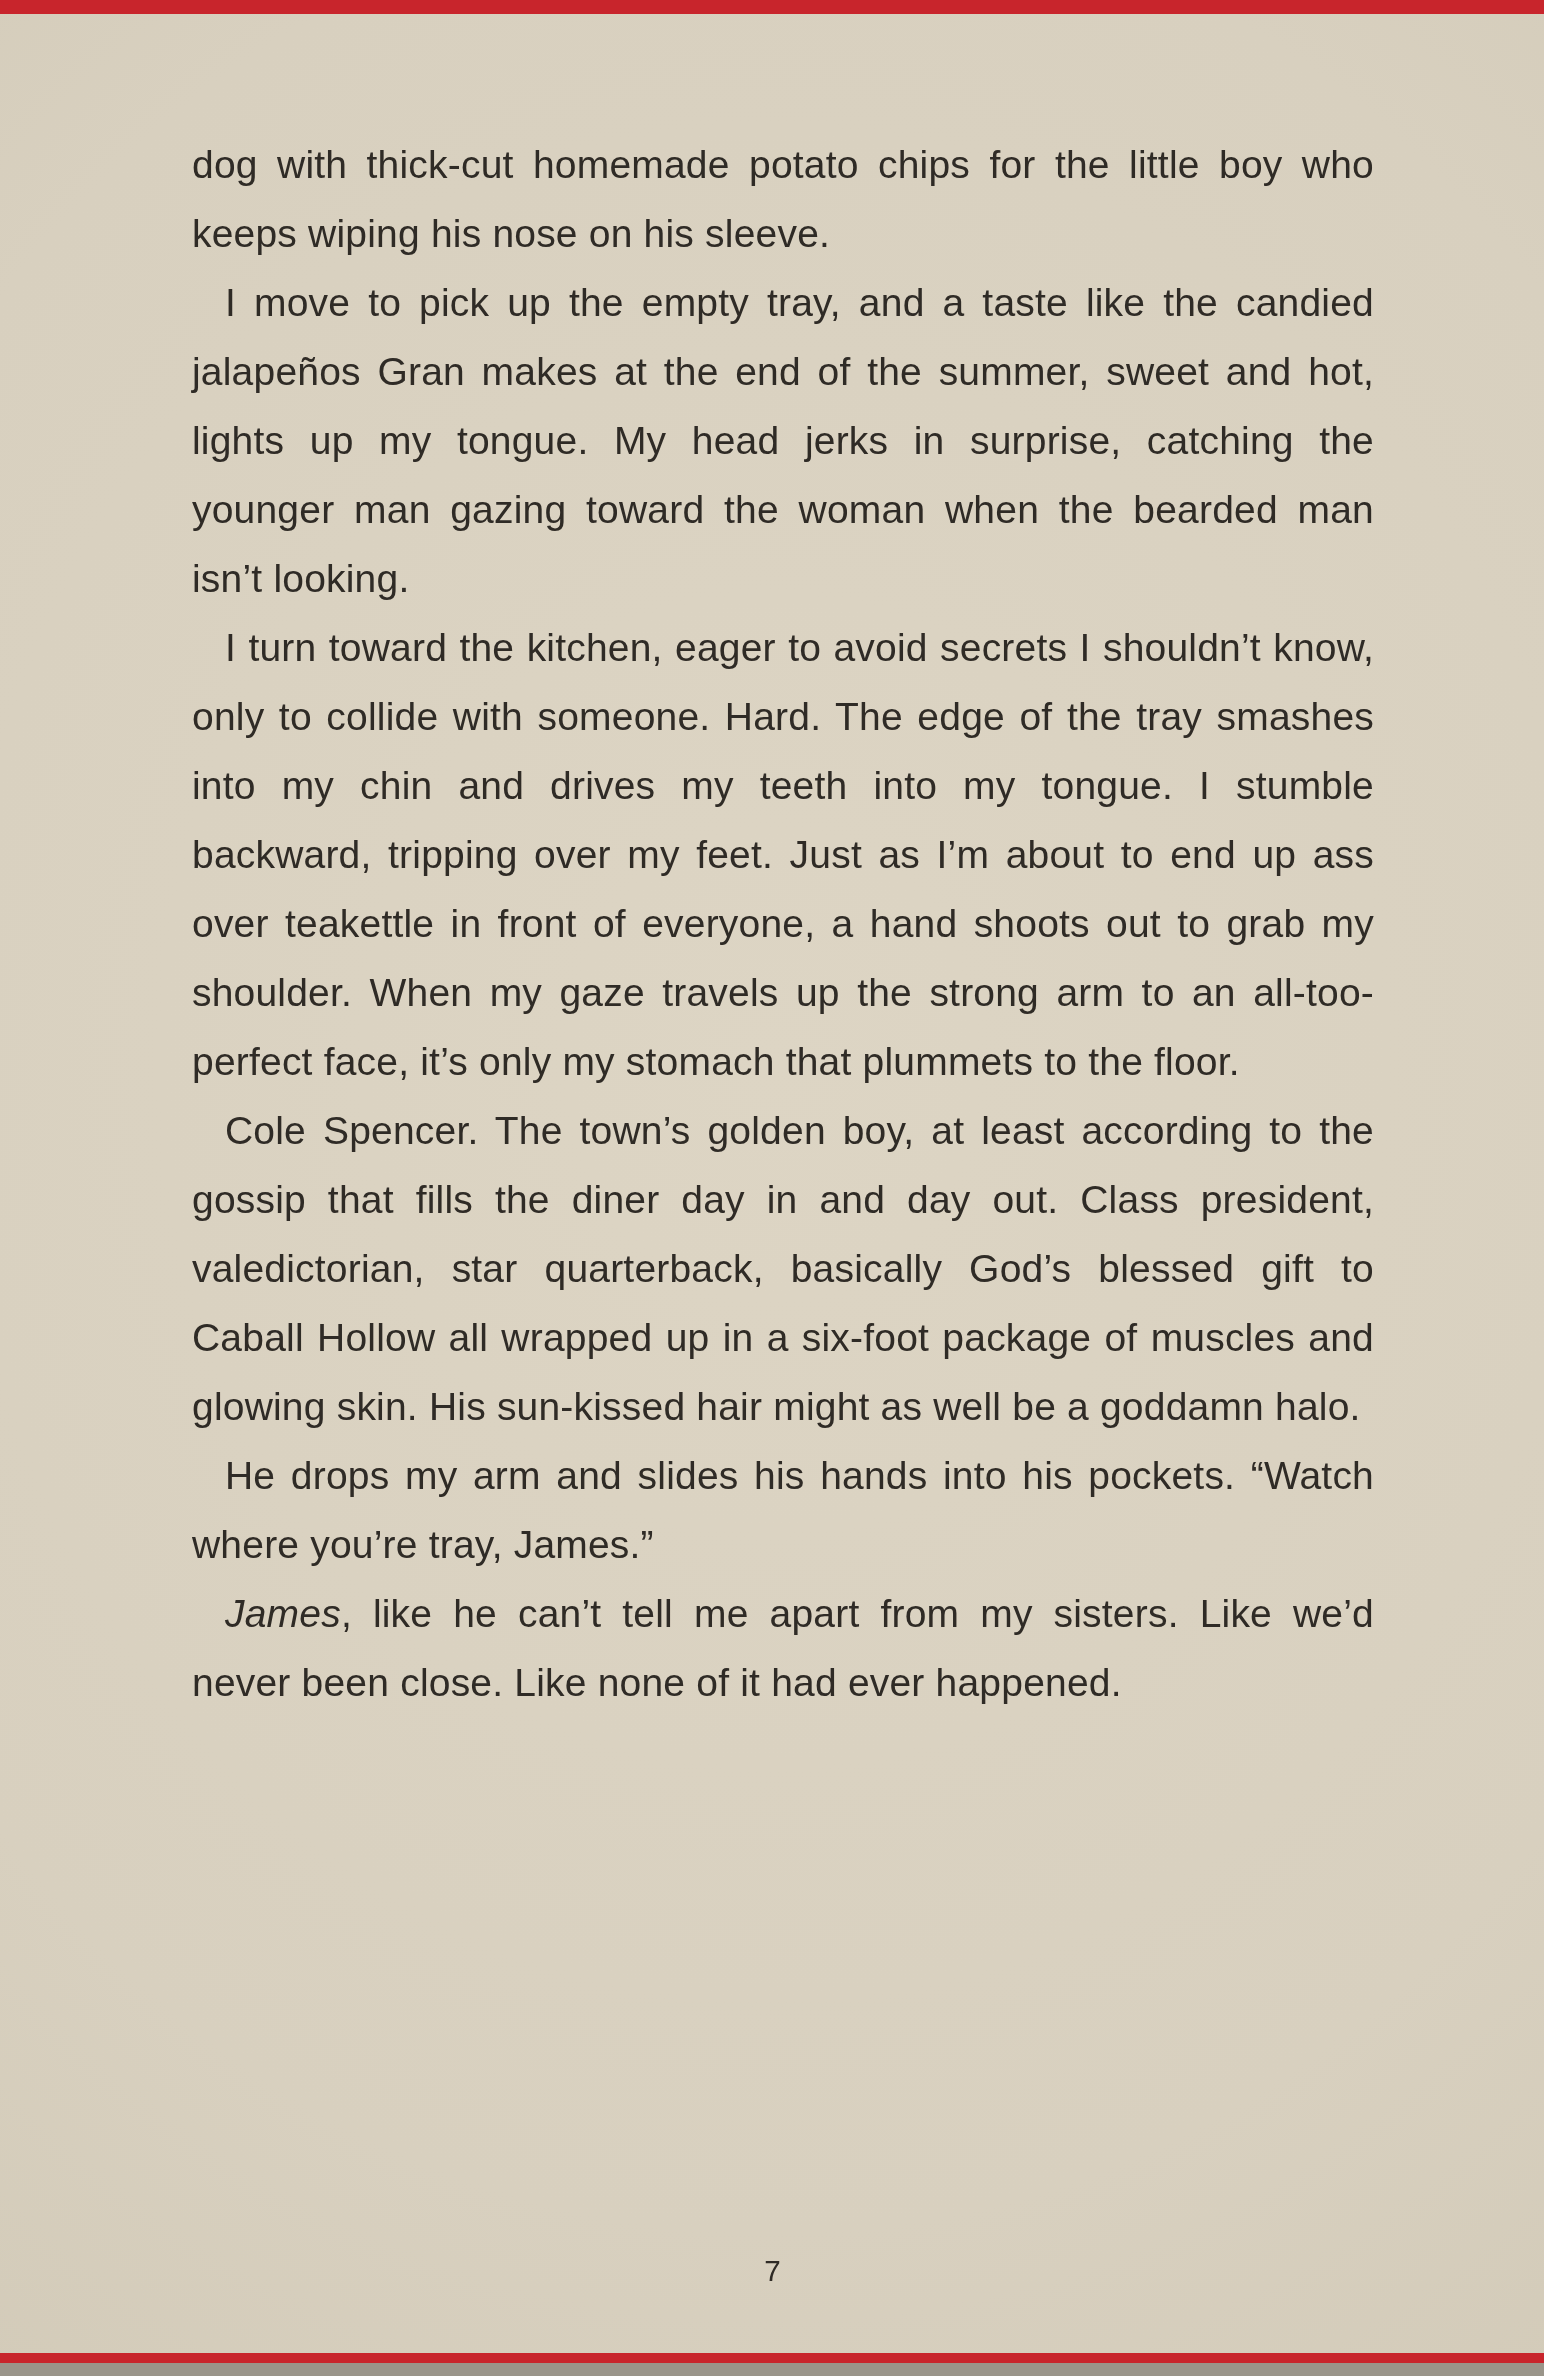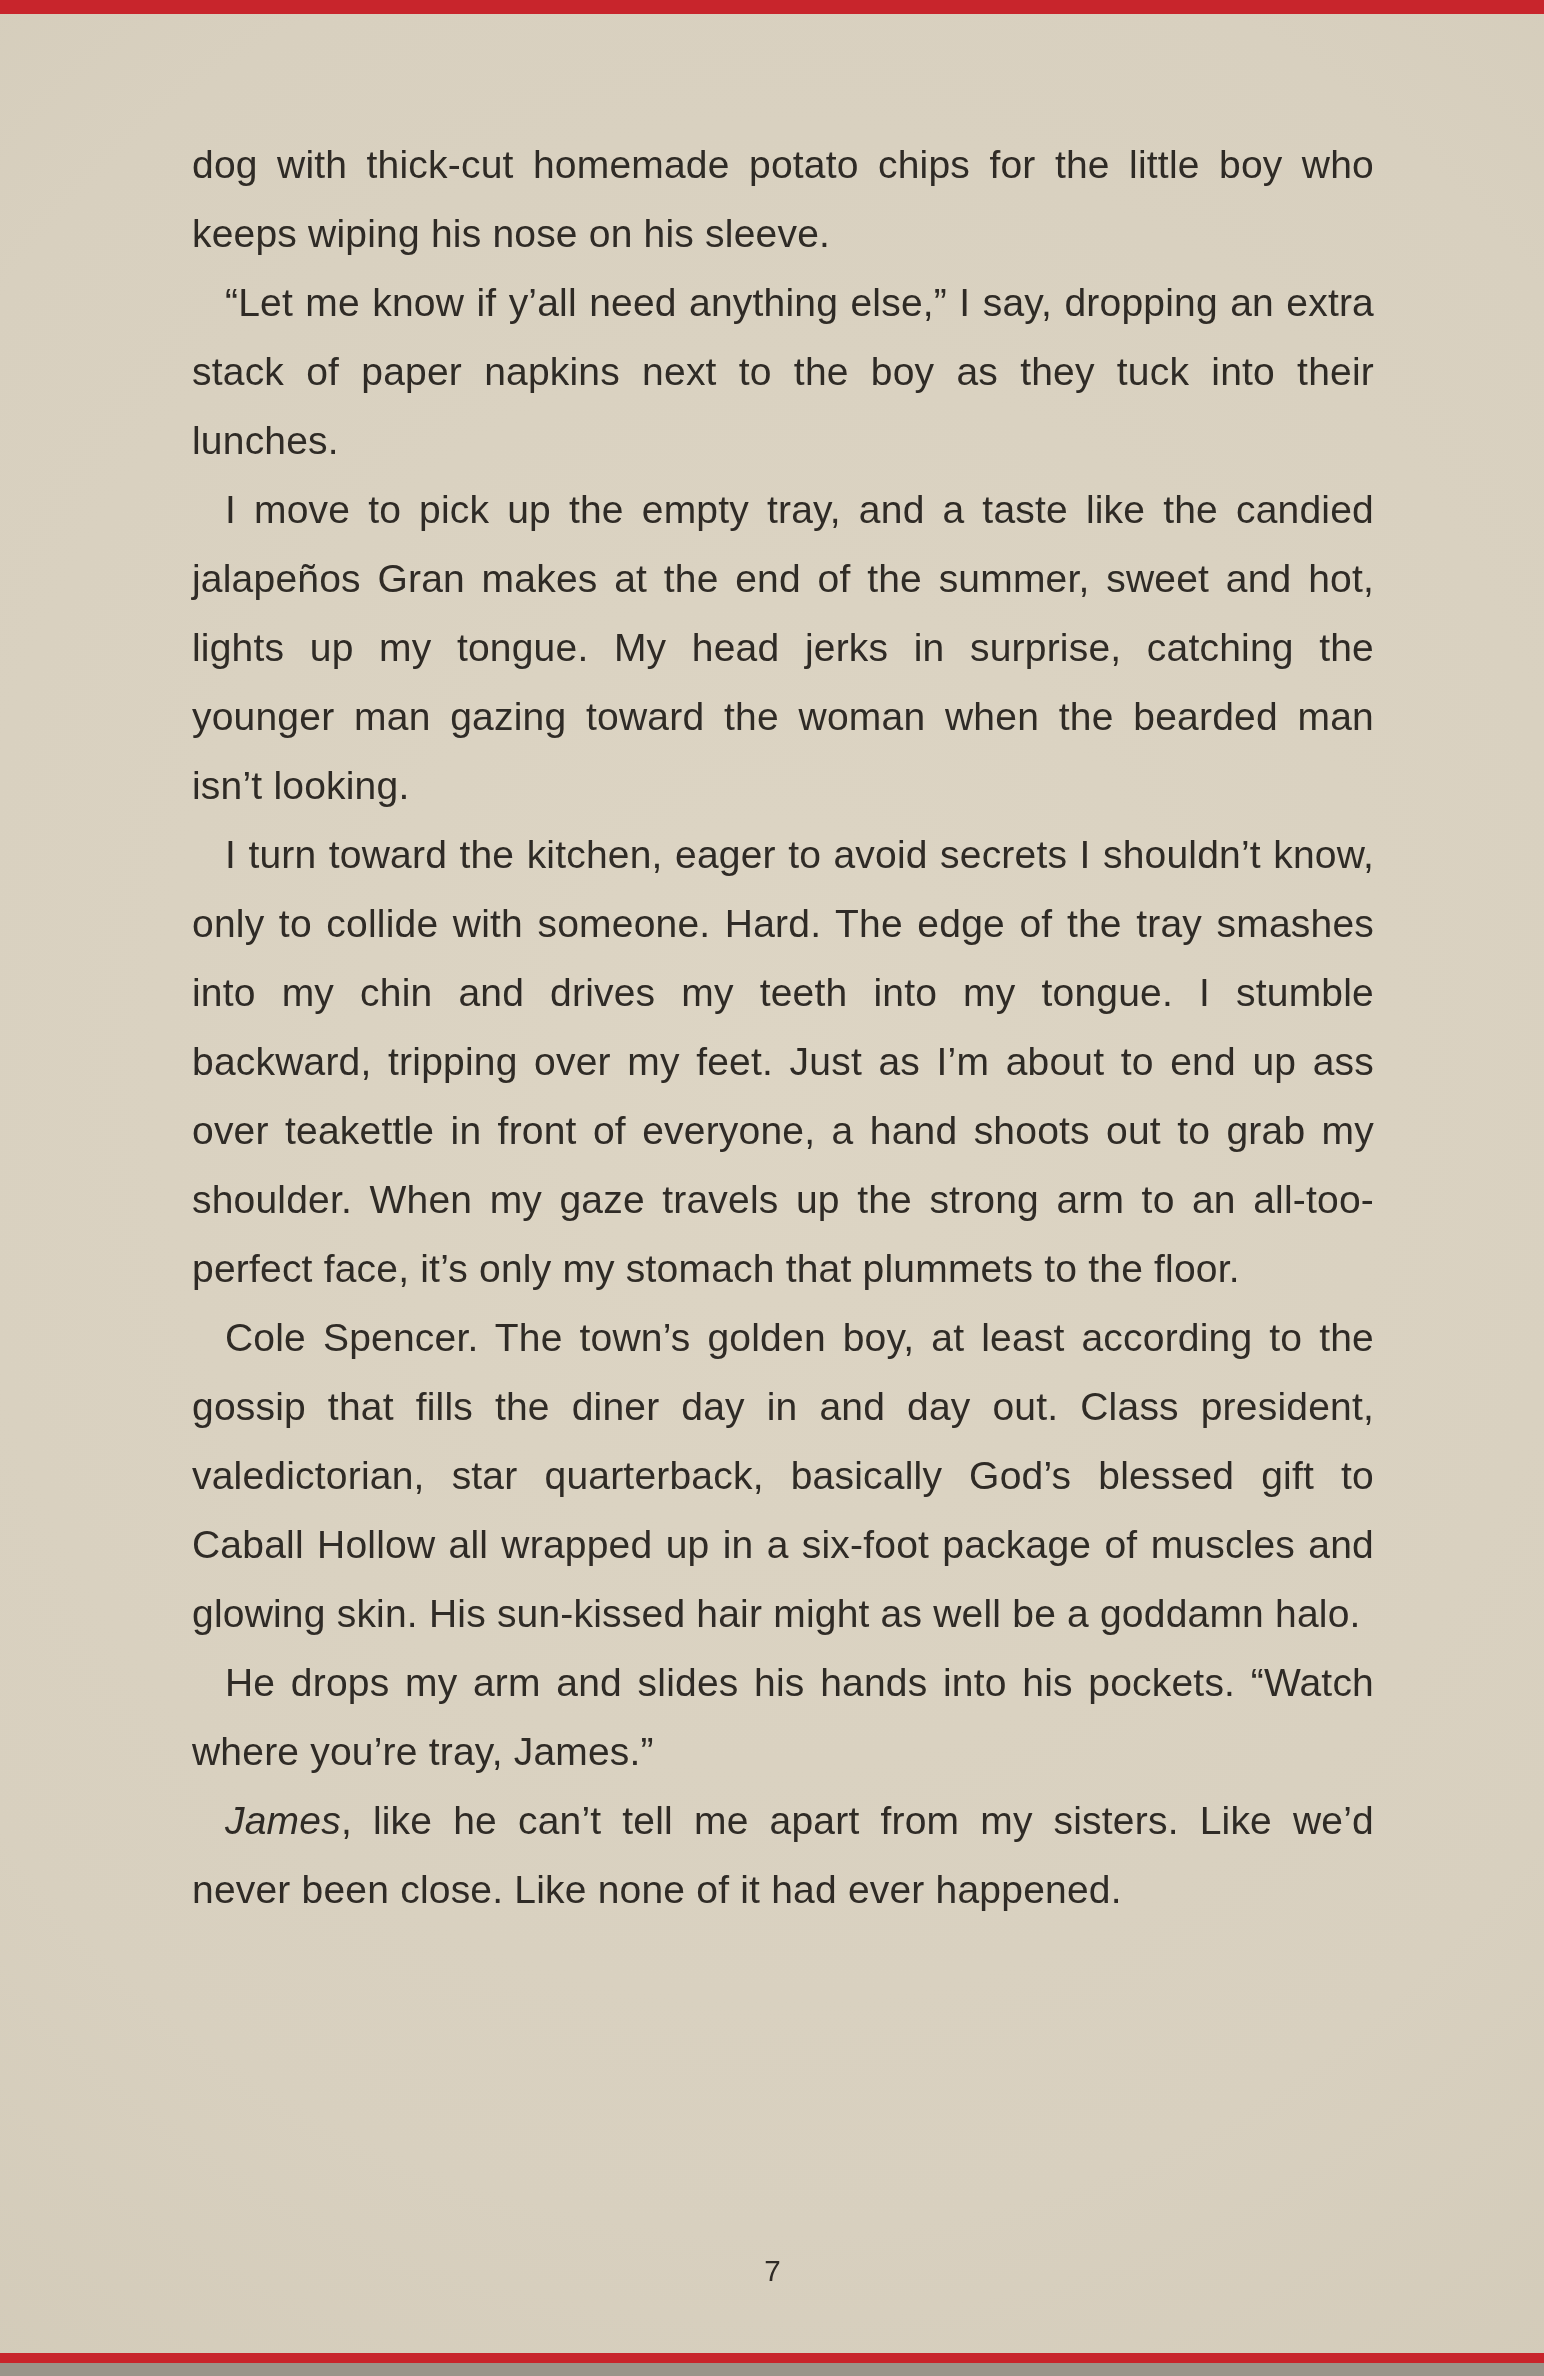--- a/index.html
+++ b/index.html
@@ -55,21 +55,20 @@
   }
 </style>
 </head>
 <body>
 
 <div class="scan">
   <div class="edge-strip top"></div>
 
   <div class="text-block">
       <p class="para">dog with thick-cut homemade potato chips for the little boy who keeps wiping his nose on his sleeve.</p>
-      <p class="para indent">“Let me know if y’all need anything else,” I say, dropping an extra stack of paper napkins next to the boy as they tuck into their lunches.</p>
       <p class="para indent">I move to pick up the empty tray, and a taste like the candied jalapeños Gran makes at the end of the summer, sweet and hot, lights up my tongue. My head jerks in surprise, catching the younger man gazing toward the woman when the bearded man isn’t looking.</p>
       <p class="para indent">I turn toward the kitchen, eager to avoid secrets I shouldn’t know, only to collide with someone. Hard. The edge of the tray smashes into my chin and drives my teeth into my tongue. I stumble backward, tripping over my feet. Just as I’m about to end up ass over teakettle in front of everyone, a hand shoots out to grab my shoulder. When my gaze travels up the strong arm to an all-too-perfect face, it’s only my stomach that plummets to the floor.</p>
       <p class="para indent">Cole Spencer. The town’s golden boy, at least according to the gossip that fills the diner day in and day out. Class president, valedictorian, star quarterback, basically God’s blessed gift to Caball Hollow all wrapped up in a six-foot package of muscles and glowing skin. His sun-kissed hair might as well be a goddamn halo.</p>
       <p class="para indent">He drops my arm and slides his hands into his pockets. “Watch where you’re tray, James.”</p>
       <p class="para indent"><em>James</em>, like he can’t tell me apart from my sisters. Like we’d never been close. Like none of it had ever happened.</p>
     </div>
 
   <div class="page-number">7</div>
 
   <div class="edge-strip bottom"></div>

